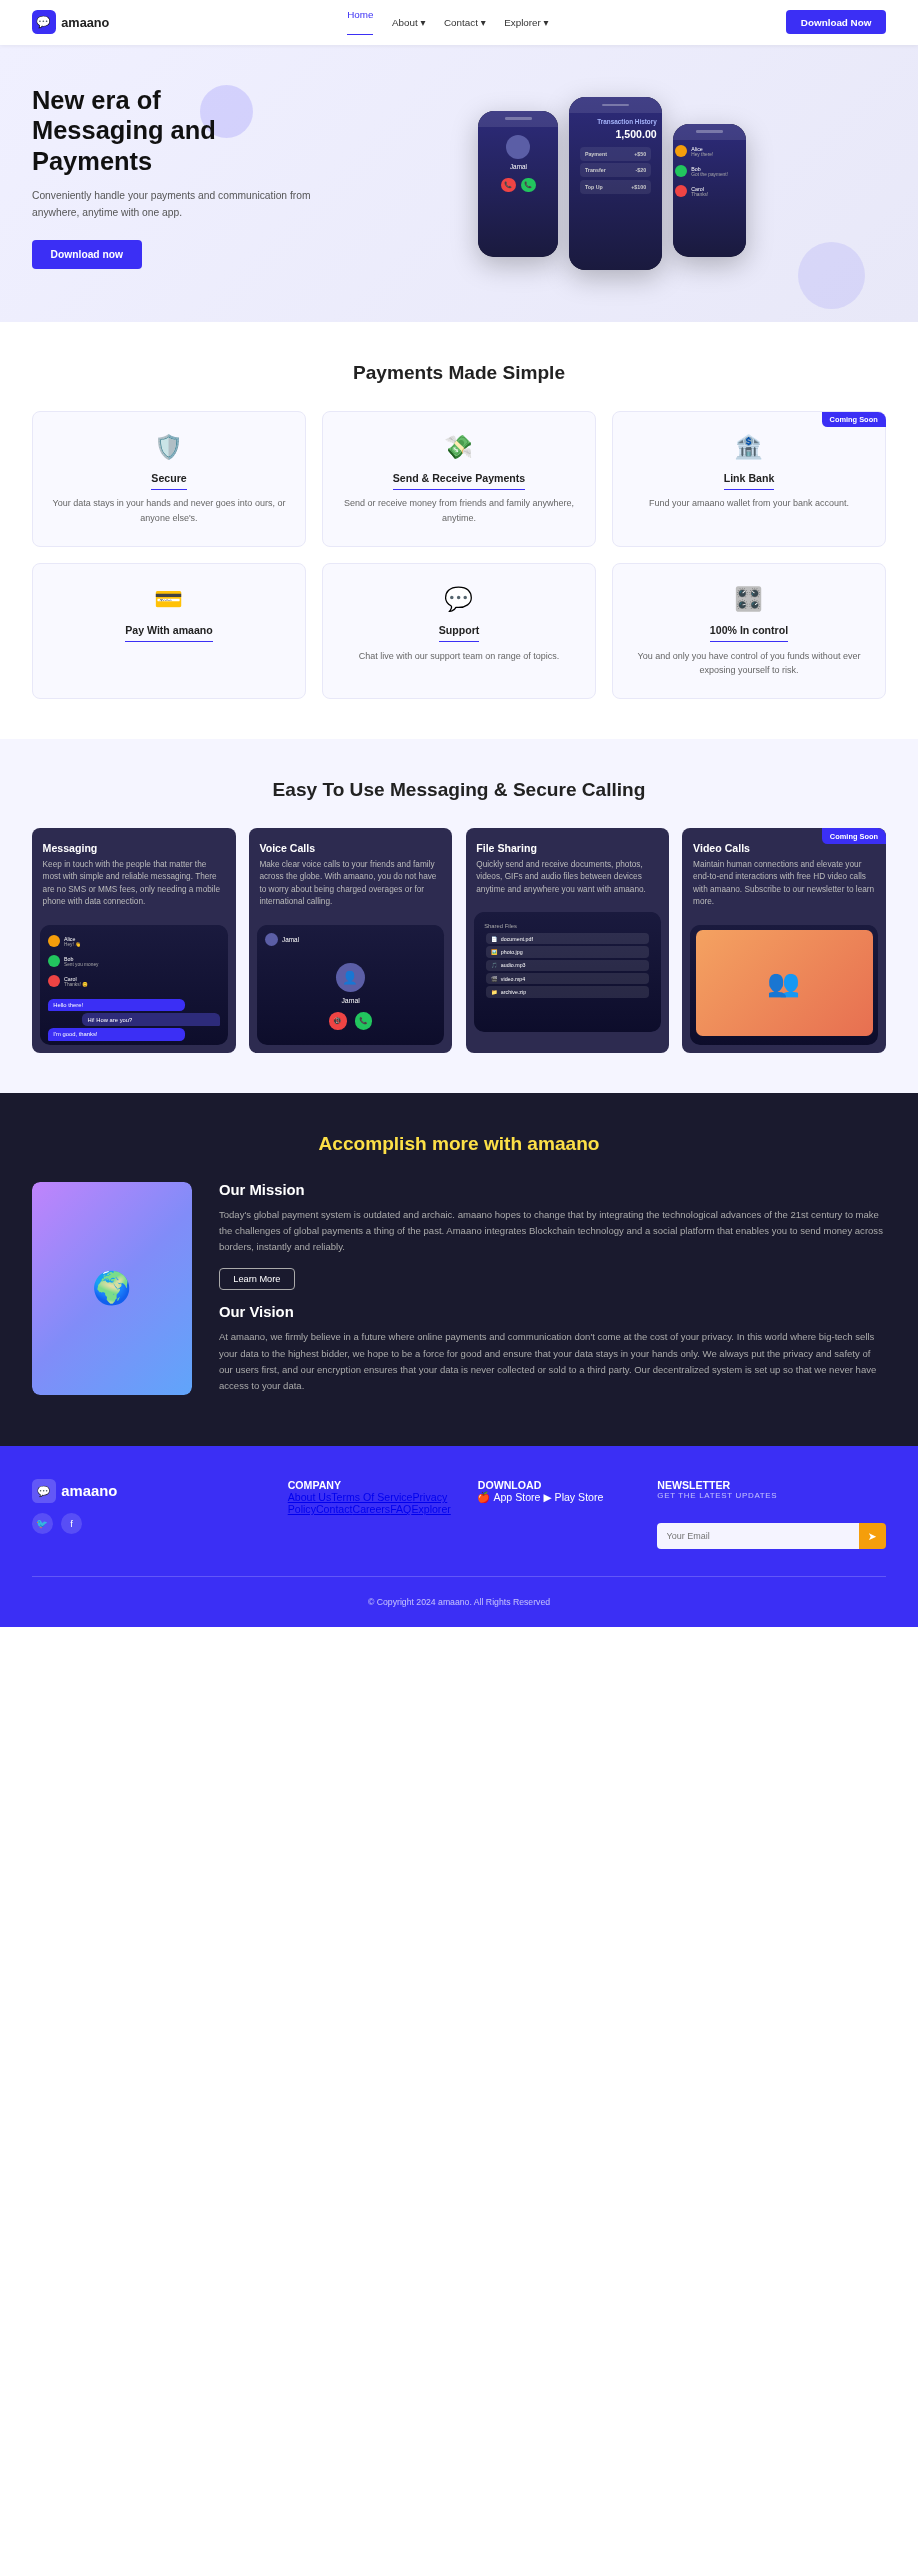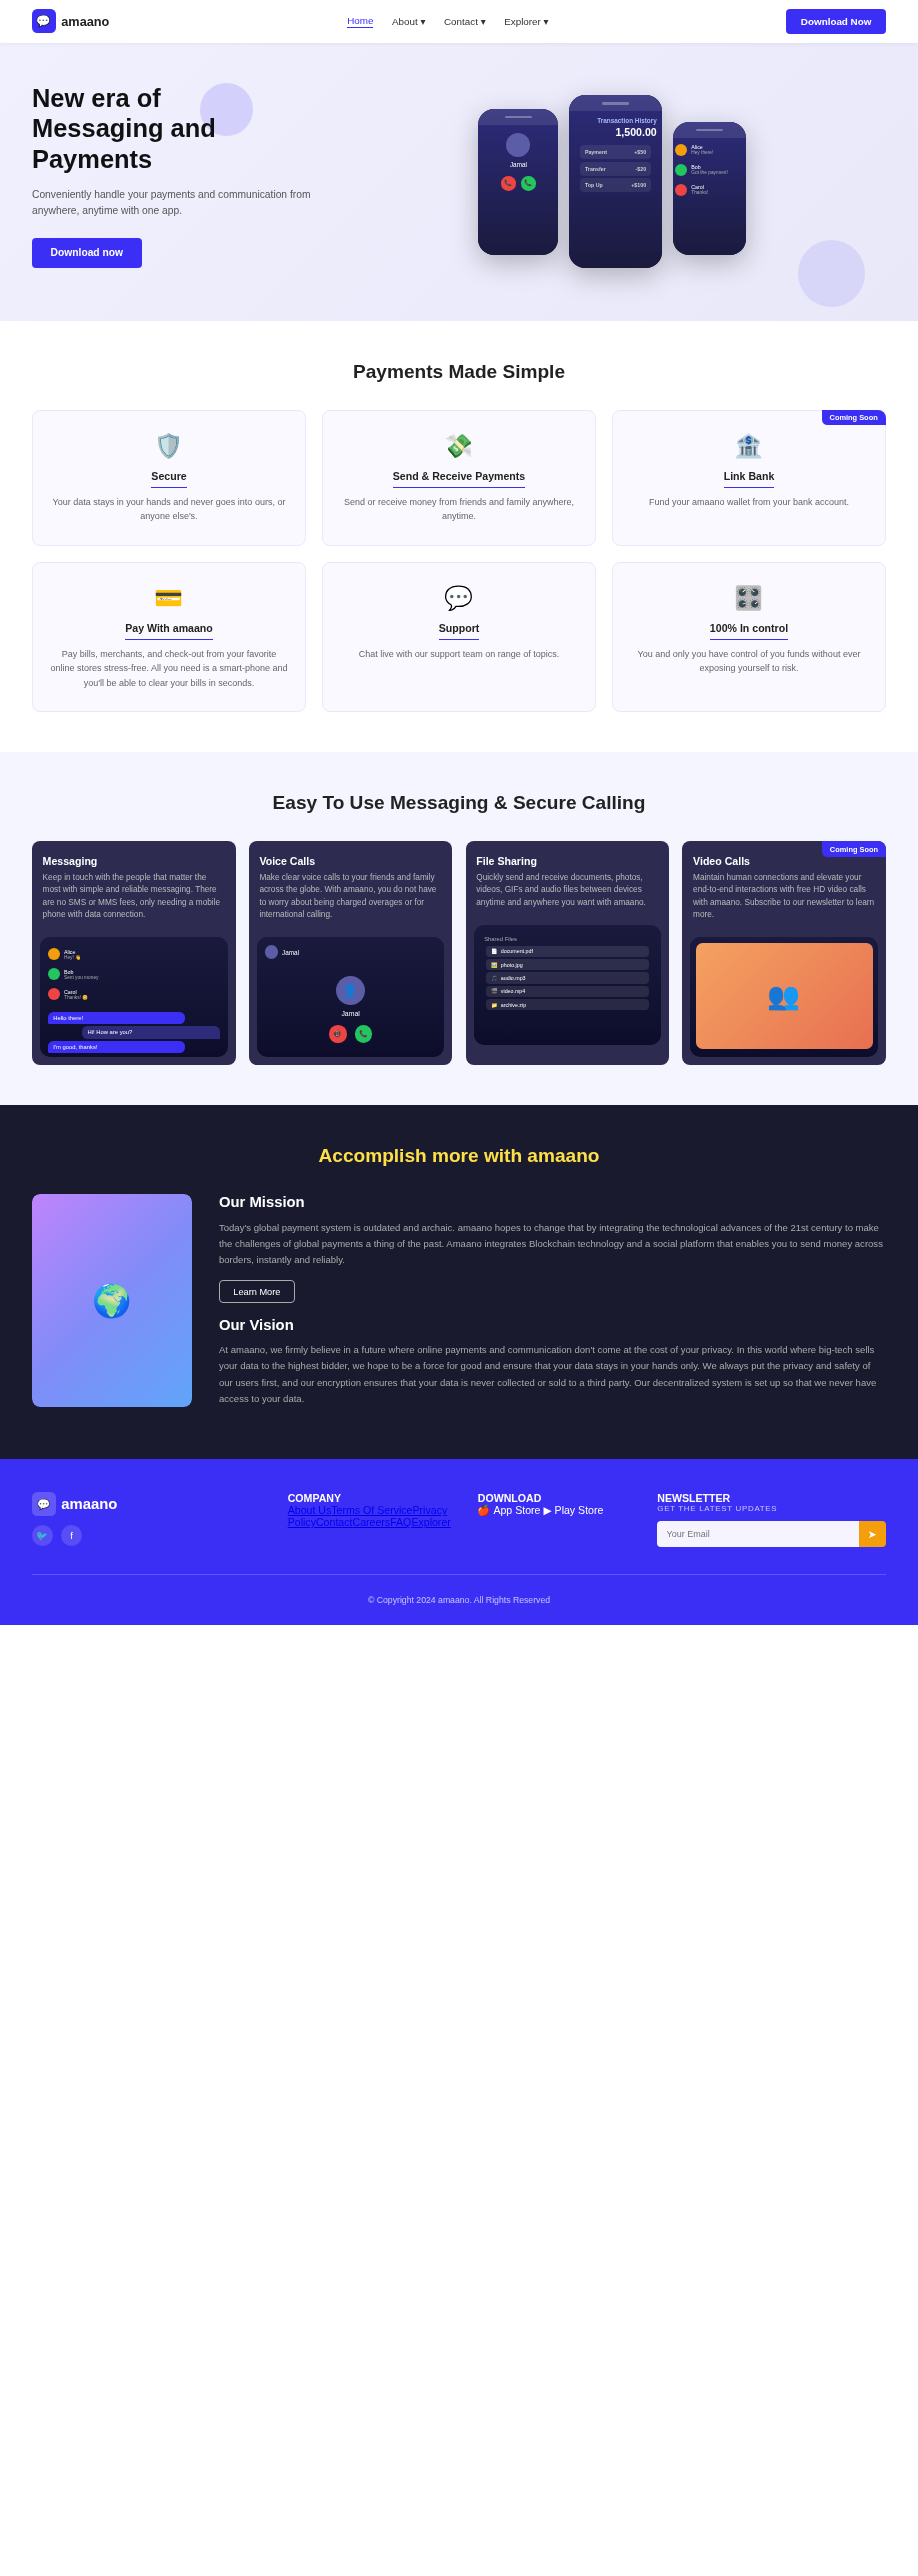--- a/index.html
+++ b/index.html
@@ -11,21 +11,21 @@
       padding: 9.3px 32px; background: #fff; position: sticky; top: 0; z-index: 100;
       box-shadow: 0 0.7px 4px rgba(0,0,0,0.06);
     }
     .nav-logo { display: flex; align-items: center; gap: 5.3px; font-weight: 700; font-size: 1.2rem; color: #222; }
     .nav-logo-icon {
       width: 24px; height: 24px; background: #3b2ff5; border-radius: 5.3px;
       display: flex; align-items: center; justify-content: center; color: #fff; font-size: 1.1rem;
     }
     .nav-links { display: flex; align-items: center; gap: 18.6px; font-size: 0.93rem; }
     .nav-links a { color: #333; text-decoration: none; }
-    .nav-links a.active { color: #3b2ff5; border-bottom: 1.3px solid #3b2ff5; padding-bottom: 1px; }
+    .nav-links a.active { color: #3b2ff5; border-bottom: 1.3px solid #3b2ff5; padding-bottom: 14px; }
     .nav-links .dropdown { display: flex; align-items: center; gap: 2.7px; cursor: pointer; }
     .nav-download-btn {
       background: #3b2ff5; color: #fff; border: none; border-radius: 4px;
       padding: 6.7px 14.6px; font-size: 0.93rem; font-weight: 600; cursor: pointer;
     }
 
     
     .hero {
       background: linear-gradient(135deg, #f0f0ff 0%, #e8e8f8 100%);
       padding: 40px 32px 53px;
@@ -125,21 +125,21 @@
       margin-bottom: 14px;
     }
 
     
     footer { background: #3b2ff5; color: #fff; padding: 33px 32px 20px; }
     .footer-grid { display: grid; grid-template-columns: 1.5fr 1fr 1fr 1.5fr; gap: 27px; margin-bottom: 27px; }
     .footer-logo { display: flex; align-items: center; gap: 5.3px; font-size: 1.4rem; font-weight: 700; margin-bottom: 9.3px; }
     .footer-logo-icon { width: 24px; height: 24px; background: rgba(255,255,255,0.2); border-radius: 5.3px; display: flex; align-items: center; justify-content: center; font-size: 1rem; }
     .footer-social { display: flex; gap: 8px; margin-top: 8px; }
     .social-icon { width: 21px; height: 21px; background: rgba(255,255,255,0.15); border-radius: 50%; display: flex; align-items: center; justify-content: center; font-size: 0.9rem; cursor: pointer; }
-    .newsletter-label { font-size: 0.75rem; color: rgba(255,255,255,0.7); margin-bottom: 8px; letter-spacing: 0.7px; text-transform: uppercase; }
+    .newsletter-label { font-size: 0.75rem; color: rgba(255,255,255,0.7); margin-bottom: 23px; letter-spacing: 0.7px; text-transform: uppercase; }
     .newsletter-form { display: flex; gap: 0; }
     .newsletter-input {
       flex: 1; padding: 6.7px 9.3px; border: none; border-radius: 4px 0 0 4px;
       font-size: 0.85rem; outline: none; background: rgba(255,255,255,0.95); color: #333;
     }
     .newsletter-btn {
       background: #f59e0b; border: none; border-radius: 0 4px 4px 0;
       padding: 6.7px 9.3px; cursor: pointer; color: #fff; font-size: 1rem;
     }
     .footer-bottom { border-top: 0.7px solid rgba(255,255,255,0.2); padding-top: 20px; text-align: center; font-size: 0.82rem; color: rgba(255,255,255,0.7); }
@@ -274,21 +274,20 @@
       <p class="feature-desc">Send or receive money from friends and family anywhere, anytime.</p>
     </div>
       <div class="feature-card"><div class="badge">Coming Soon</div>
       <span class="feature-icon">🏦</span>
       <div class="feature-title">Link Bank</div>
       <p class="feature-desc">Fund your amaano wallet from your bank account.</p>
     </div>
       <div class="feature-card">
       <span class="feature-icon">💳</span>
       <div class="feature-title">Pay With amaano</div>
-      <p class="feature-desc">Pay bills, merchants, and check-out from your favorite online stores stress-free. All you need is a smart-phone and you'll be able to clear your bills in seconds.</p>
     </div>
       <div class="feature-card">
       <span class="feature-icon">💬</span>
       <div class="feature-title">Support</div>
       <p class="feature-desc">Chat live with our support team on range of topics.</p>
     </div>
       <div class="feature-card">
       <span class="feature-icon">🎛️</span>
       <div class="feature-title">100% In control</div>
       <p class="feature-desc">You and only you have control of you funds without ever exposing yourself to risk.</p>

